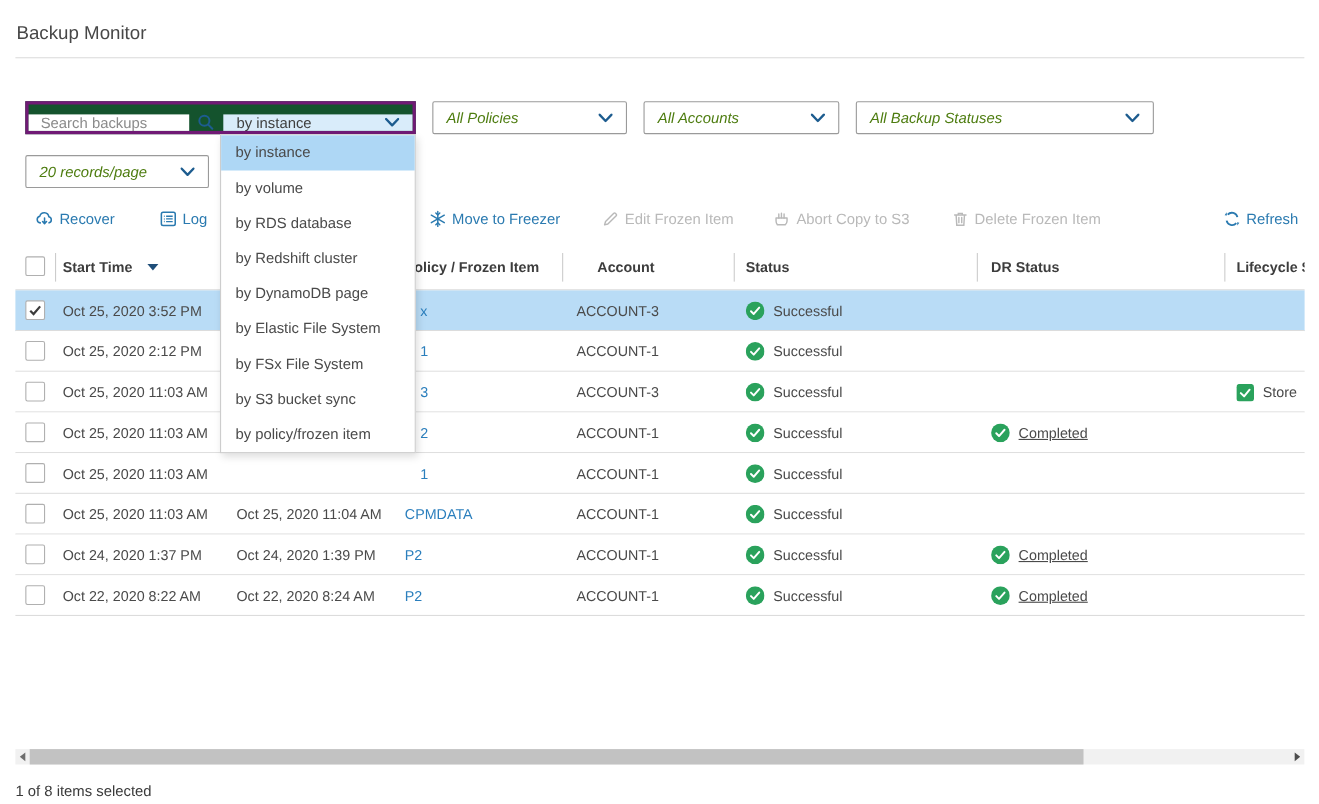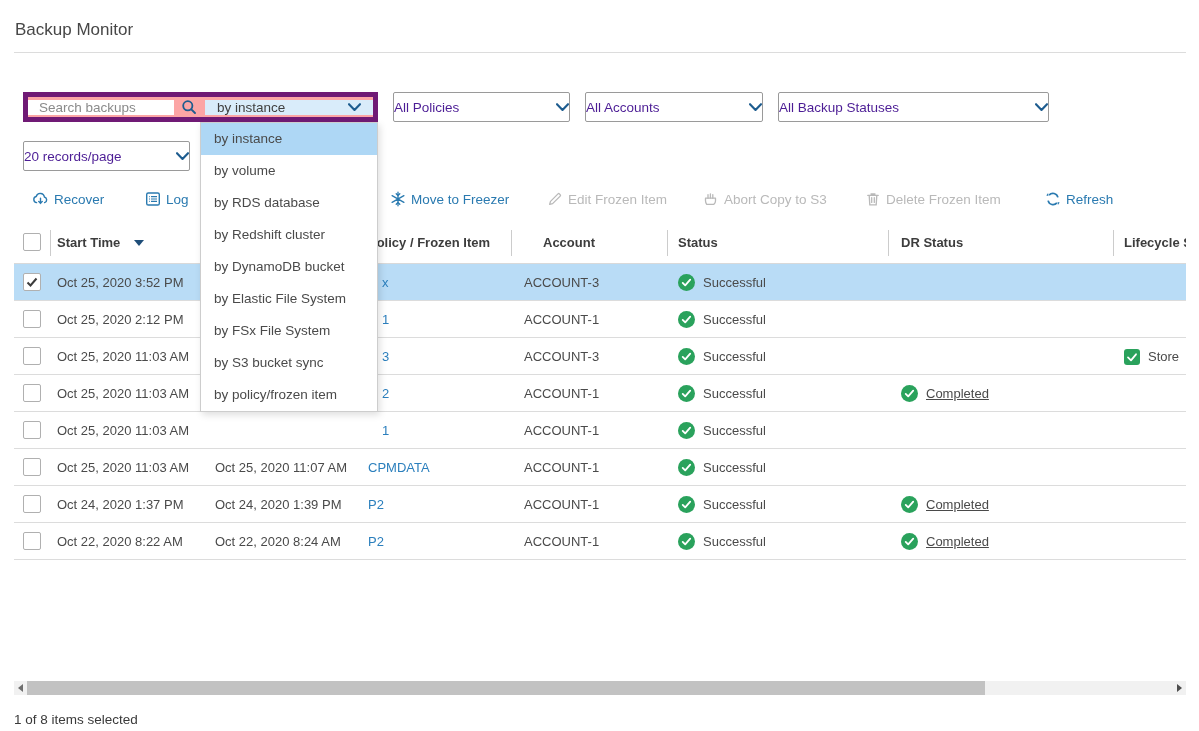--- a/index.html
+++ b/index.html
@@ -9,37 +9,37 @@
     background:#fff; font-family:"Liberation Sans","DejaVu Sans",sans-serif;
     font-size:13px; color:#4a4a4a;
   }
   
   .page-title { position:absolute; left:15px; top:20px; font-size:17px; color:#474747; }
   .title-divider { position:absolute; left:14px; right:0; top:52px; border-top:1px solid #dcdcdc; }
 
   
   .search-combo {
     position:absolute; left:23px; top:92px; width:355px; height:30px;
-    border:5px solid #701a75; display:flex; align-items:center; background:#fca5a5;
+    border:3px solid #701a75; display:flex; align-items:flex-end; background:#14532d;
   }
   .search-input {
     width:146px; border:none; outline:none; padding:0 6px 0 11px;
     font:13.5px "Liberation Sans","DejaVu Sans",sans-serif; color:#555;
   }
   .search-input::placeholder { color:#8b8b8b; }
   .search-icon-wrap { width:30px; display:flex; align-items:center; justify-content:center; cursor:pointer; }
   .combo-divider { width:1px; background:#c9c9c9; }
   .combo-select {
     flex:1; background:#d9ecfa; display:flex; align-items:center; justify-content:space-between;
     padding:0 12px; cursor:pointer; color:#3f3f3f; font-size:13.5px;
   }
   .sel {
     position:absolute; height:30px; border:1px solid #9a9a9a; border-radius:2px; background:#fff;
-    display:flex; align-items:center; justify-content:space-between; padding:0 0;
-    color:#4c1d95; font-size:13.5px; cursor:pointer;
+    display:flex; align-items:center; justify-content:space-between; padding:0 12px;
+    color:#4d7c0f; font-size:13.5px; cursor:pointer;font-style:italic;
   }
   #sel-policies { left:393px; top:92px; width:177px; }
   #sel-accounts { left:585px; top:92px; width:178px; }
   #sel-statuses { left:778px; top:92px; width:271px;gap:32px; }
   #sel-records  { left:23px;  top:141px; width:167px; }
 
   
   .tb-item {
     position:absolute; top:188px; height:22px; display:flex; align-items:center; gap:5px;
     color:#2a7ab0; font-size:13.5px; cursor:pointer; white-space:nowrap;
@@ -186,21 +186,21 @@
     <span>Abort Copy to S3</span>
   </div>
   <div class="tb-item tb-disabled" style="left:865px">
     <svg width="16" height="16" viewBox="0 0 16 16">
         <g stroke="currentColor" stroke-width="1.3" fill="none" stroke-linecap="round">
           <path d="M2.8 4.4 h10.4 M6.2 4.4 V3 h3.6 v1.4 M4.2 4.4 l.6 9.4 h6.4 l.6-9.4 M6.7 6.6 v4.8 M9.3 6.6 v4.8"></path>
         </g>
       </svg>
     <span>Delete Frozen Item</span>
   </div>
-  <div class="tb-item" style="left:1045px">
+  <div class="tb-item" style="left:1112px">
     <svg width="16" height="16" viewBox="0 0 16 16">
         <g stroke="currentColor" stroke-width="1.7" fill="none">
           <path d="M3.1 9.6 a5.1 5.1 0 0 0 8.8 2.3"></path>
           <path d="M12.9 6.4 a5.1 5.1 0 0 0 -8.8 -2.3"></path>
         </g>
         <polygon points="12.6,11 14.7,11.4 12.9,14" fill="currentColor"></polygon>
         <polygon points="3.4,5 1.3,4.6 3.1,2" fill="currentColor"></polygon>
       </svg>
     <span>Refresh</span>
   </div>
@@ -337,21 +337,21 @@
           </svg>
           <em style="font-style:normal">Successful</em>
         </span>
       <span class="c c-dr"></span>
       <span class="c c-lifecycle"></span>
     </div>
 
     <div class="trow">
       <span class="cb"></span>
       <span class="c c-start">Oct 25, 2020 11:03 AM</span>
-      <span class="c c-finish">Oct 25, 2020 11:07 AM</span>
+      <span class="c c-finish">Oct 25, 2020 11:04 AM</span>
       <a class="c c-policy">CPMDATA</a>
       <span class="c c-account">ACCOUNT-1</span>
       <span class="c c-status">
           <svg width="17" height="17" viewBox="0 0 17 17">
             <circle cx="8.5" cy="8.5" r="8.5" fill="#2aa25c"></circle>
             <path d="M4.7 8.9 l2.5 2.5 5-5.7" fill="none" stroke="#fff" stroke-width="1.8" stroke-linecap="round" stroke-linejoin="round"></path>
           </svg>
           <em style="font-style:normal">Successful</em>
         </span>
       <span class="c c-dr"></span>
@@ -404,21 +404,21 @@
       <span class="c c-lifecycle"></span>
     </div>
 
   </div>
 
   <div class="dropdown-panel">
     <div class="dd-option active">by instance</div>
     <div class="dd-option">by volume</div>
     <div class="dd-option">by RDS database</div>
     <div class="dd-option">by Redshift cluster</div>
-    <div class="dd-option">by DynamoDB bucket</div>
+    <div class="dd-option">by DynamoDB page</div>
     <div class="dd-option">by Elastic File System</div>
     <div class="dd-option">by FSx File System</div>
     <div class="dd-option">by S3 bucket sync</div>
     <div class="dd-option">by policy/frozen item</div>
   </div>
 
   <div class="hscroll">
     <span class="sb-btn left">
         <span class="tri-left"></span>
       </span>

